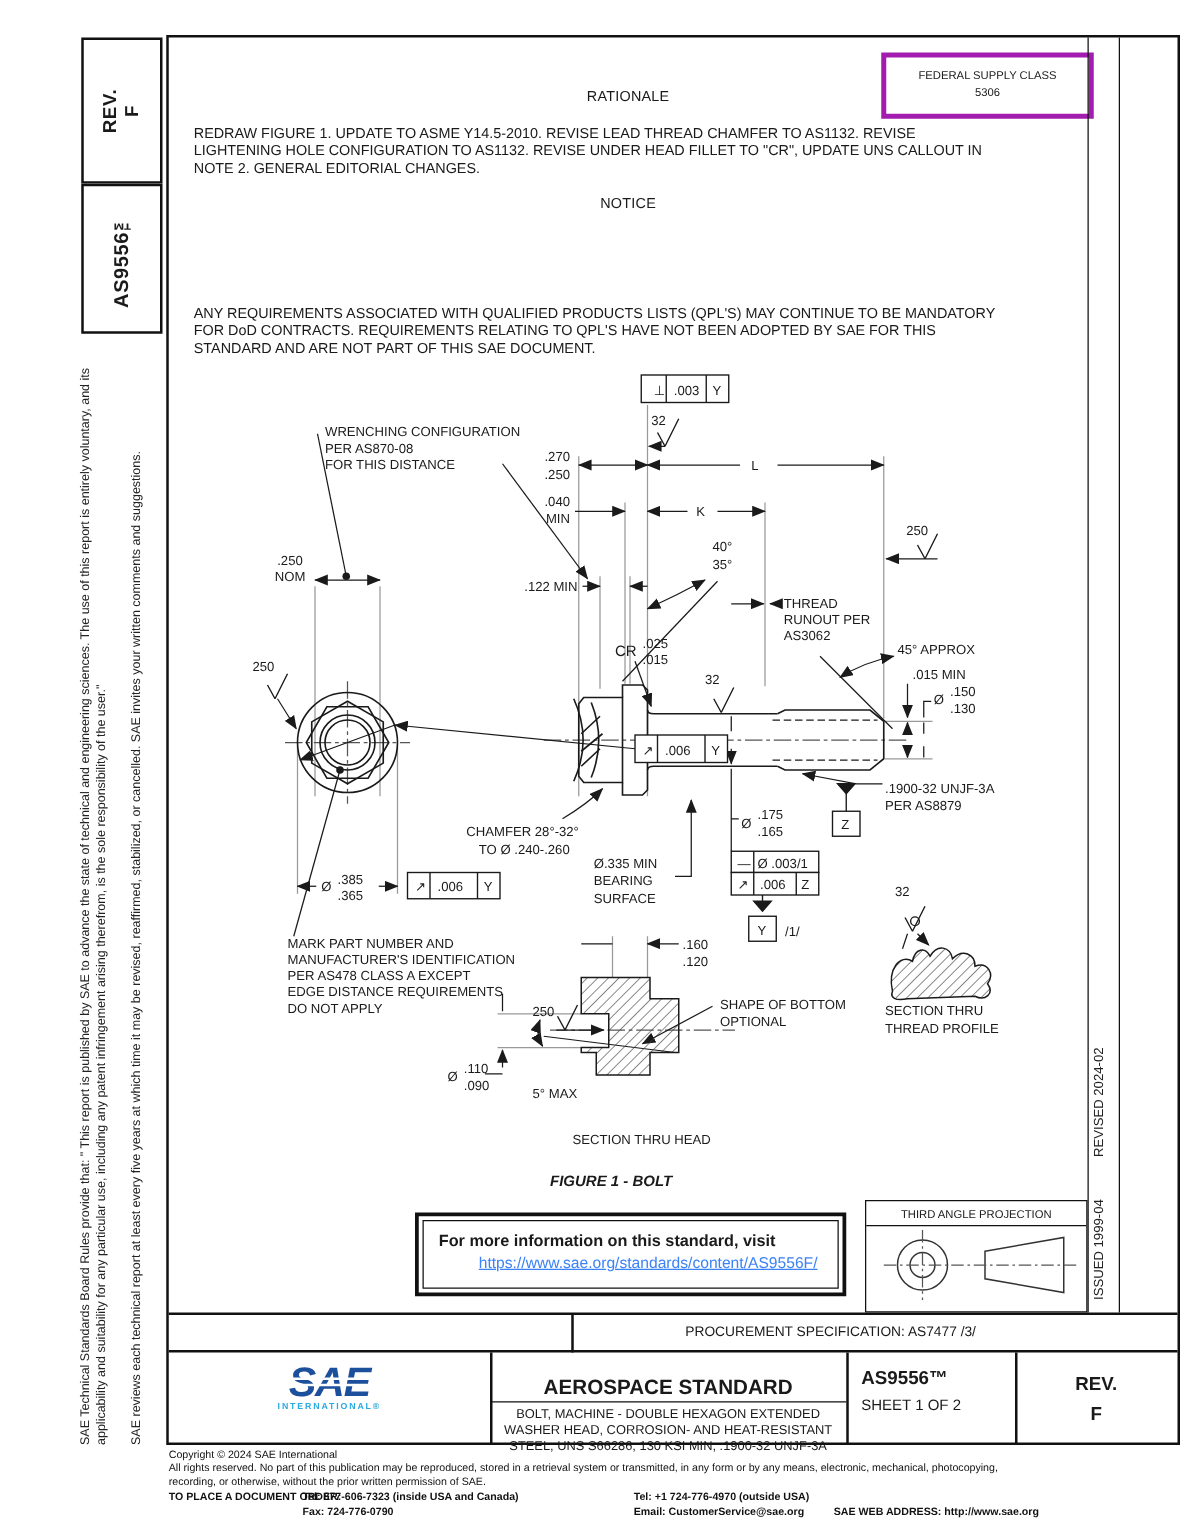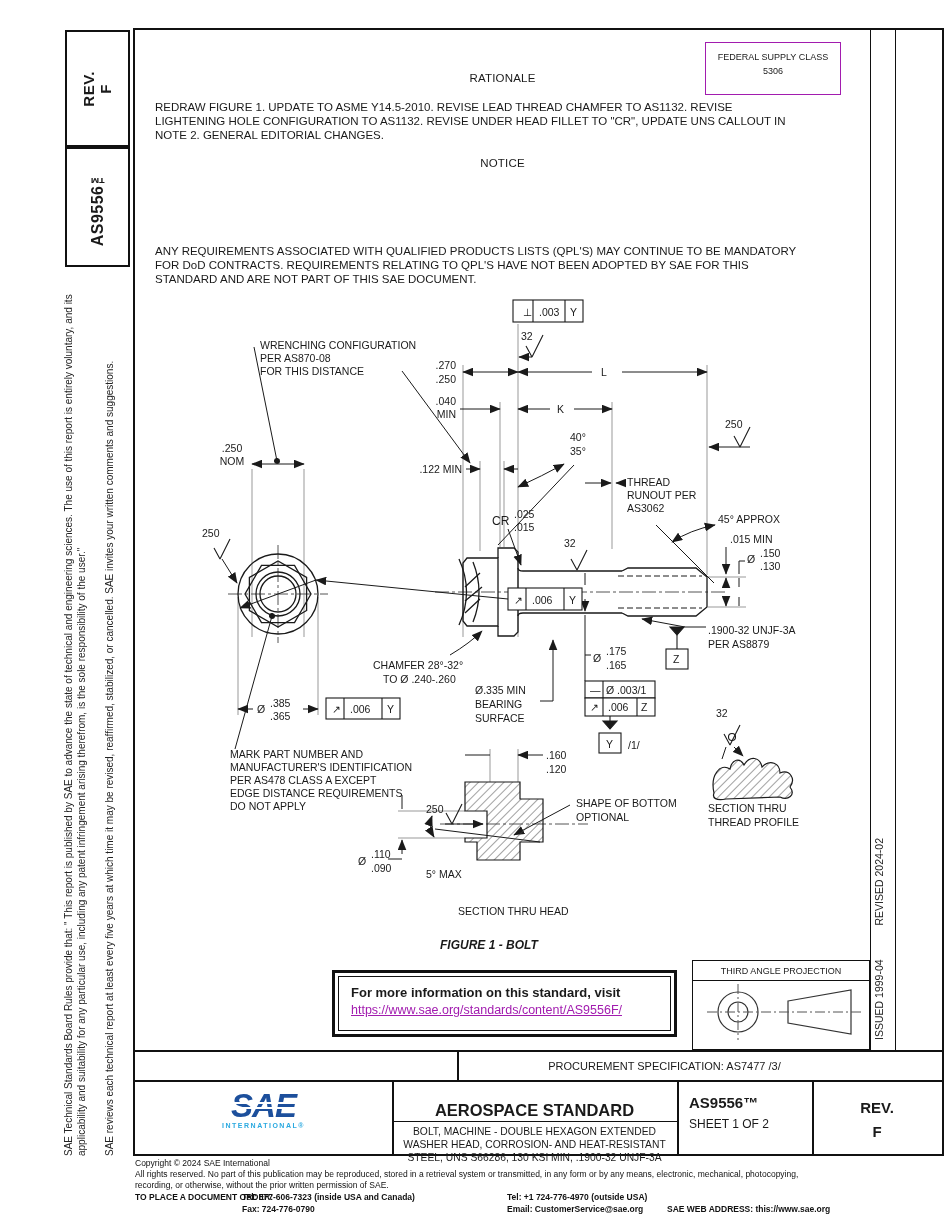--- a/index.html
+++ b/index.html
@@ -5,21 +5,21 @@
   html,body{margin:0;padding:0;background:#fff;}
   body{width:950px;height:1230px;position:relative;font-family:"Liberation Sans",sans-serif;color:#1a1a1a;overflow:hidden;}
   
   .side-box{position:absolute;left:65px;width:65px;border:2.5px solid #111;display:flex;align-items:center;justify-content:center;background:#fff;box-sizing:border-box;}
   .vtext{writing-mode:vertical-rl;transform:rotate(180deg);text-align:center;}
   .rev-box-text{font-weight:bold;font-size:15px;line-height:1.15;letter-spacing:.5px;}
   .doc-box-text{font-weight:bold;font-size:16px;letter-spacing:.5px;}
   .legal-col{position:absolute;writing-mode:vertical-rl;transform:rotate(180deg);font-size:10px;line-height:13px;color:#222;height:878px;top:278px;}
   
   #frame{position:absolute;left:133px;top:28px;width:807px;height:1124px;border:2.5px solid #111;box-sizing:content-box;background:#fff;}
-  .fsc-box{position:absolute;left:570px;top:12px;width:136px;height:53px;border:1px solid #a21caf;text-align:center;font-size:9px;line-height:1.5;padding-top:8px;box-sizing:border-box;}
+  .fsc-box{position:absolute;left:570px;top:12px;width:170px;height:53px;border:4px solid #a21caf;text-align:center;font-size:9px;line-height:1.5;padding-top:8px;box-sizing:border-box;}
   .heading-center{position:absolute;left:0;width:735px;text-align:center;font-size:11.5px;letter-spacing:.2px;}
   .body-lines{position:absolute;left:20px;font-size:11.5px;line-height:14px;white-space:nowrap;}
   .strip-line{position:absolute;top:0;height:1020px;border-left:1.5px solid #111;}
   .issued-strip{position:absolute;left:736px;top:0;width:24px;height:1016px;}
   .issued-text{position:absolute;bottom:6px;left:2px;writing-mode:vertical-rl;transform:rotate(180deg);font-size:10.5px;color:#222;white-space:nowrap;}
   
   .info-box{position:absolute;left:197px;top:940px;width:345px;height:67px;border:3px solid #111;box-sizing:border-box;padding:3px;}
   .info-inner{border:1.5px solid #111;width:100%;height:100%;box-sizing:border-box;padding:8px 0 0 12px;}
   .info-line{font-weight:bold;font-size:13px;}
   .info-link{font-size:12.5px;text-decoration:underline;display:inline-block;margin-top:3px;}
@@ -300,21 +300,21 @@
       <text x="576" y="420">32</text>
       <text x="568" y="515">SECTION THRU</text>
       <text x="568" y="529">THREAD PROFILE</text>
       <text x="300" y="652" font-size="12" font-weight="bold" font-style="italic">FIGURE 1 - BOLT</text>
     </g>
   </svg>
 
   <div class="info-box">
     <div class="info-inner">
       <div class="info-line">For more information on this standard, visit</div>
-      <a href="#" class="info-link" style="color: #a21caf;">https://www.sae.org/standards/content/AS9556F/</a>
+      <a href="#" class="info-link" style="color: #3b82f6; margin-left: 32px;">https://www.sae.org/standards/content/AS9556F/</a>
     </div>
   </div>
 
   <div class="proj-box">
     <div class="proj-label">THIRD ANGLE PROJECTION</div>
     <svg width="175" height="62" viewBox="0 0 175 62">
       <g stroke="#333" stroke-width="1.2" fill="none">
         <circle cx="45" cy="31" r="20"></circle>
         <circle cx="45" cy="31" r="10"></circle>
         <path d="M95,20 L158,9 L158,53 L95,42 Z"></path>
@@ -361,13 +361,13 @@
 </div>
 
 <div class="foot" style="left:135px;top:1158px;">Copyright © 2024 SAE International</div>
 <div class="foot" style="left:135px;top:1169px;">All rights reserved. No part of this publication may be reproduced, stored in a retrieval system or transmitted, in any form or by any means, electronic, mechanical, photocopying,</div>
 <div class="foot" style="left:135px;top:1180px;">recording, or otherwise, without the prior written permission of SAE.</div>
 <div class="foot" style="left:135px;top:1192px;font-weight:bold;">TO PLACE A DOCUMENT ORDER:</div>
 <div class="foot" style="left:242px;top:1192px;font-weight:bold;">Tel: 877-606-7323 (inside USA and Canada)</div>
 <div class="foot" style="left:507px;top:1192px;font-weight:bold;">Tel: +1 724-776-4970 (outside USA)</div>
 <div class="foot" style="left:242px;top:1204px;font-weight:bold;">Fax: 724-776-0790</div>
 <div class="foot" style="left:507px;top:1204px;font-weight:bold;">Email: CustomerService@sae.org</div>
-<div class="foot" style="left:667px;top:1204px;font-weight:bold;">SAE WEB ADDRESS: this://www.sae.org</div>
+<div class="foot" style="left:667px;top:1204px;font-weight:bold;">SAE WEB ADDRESS: http://www.sae.org</div>
 
 </body></html>

